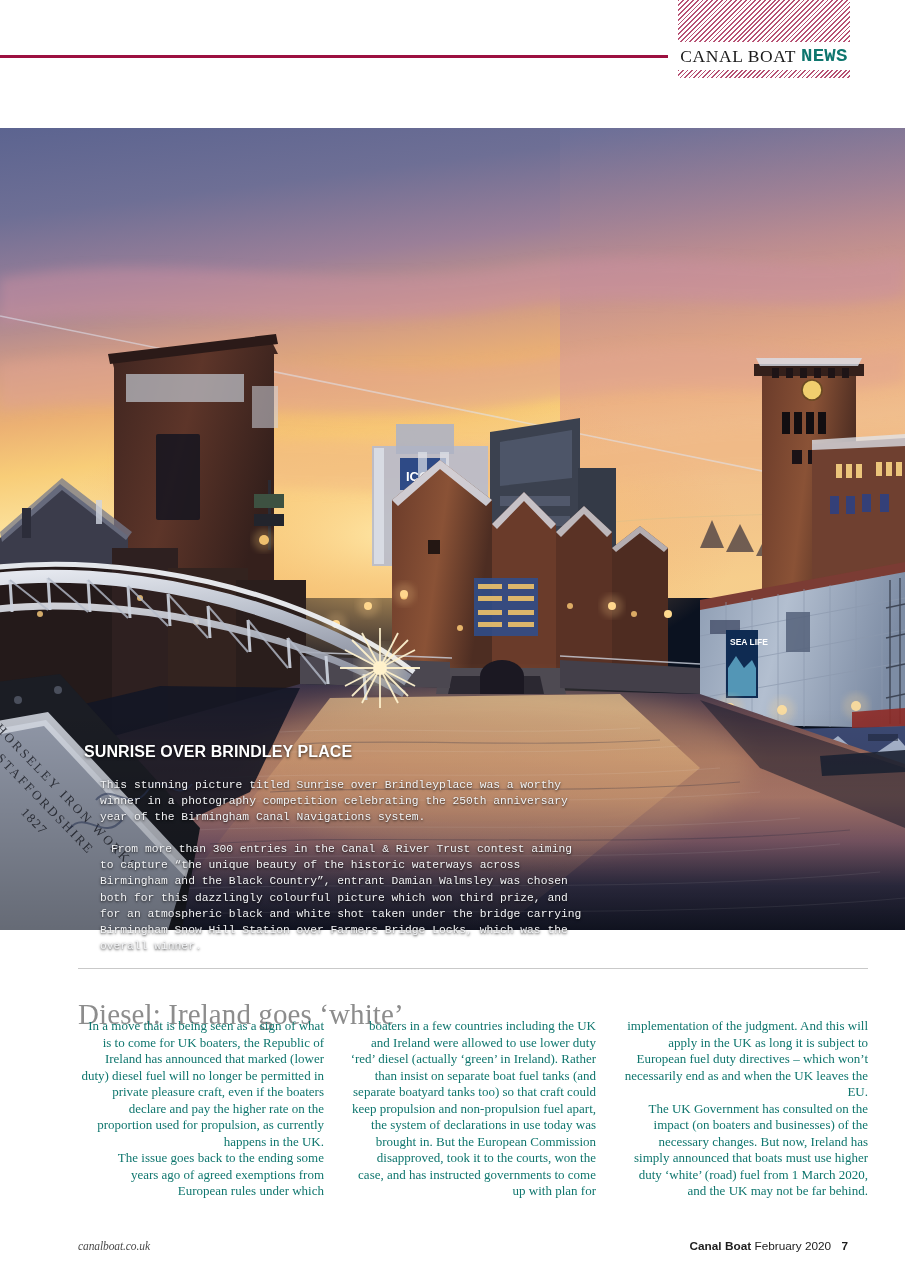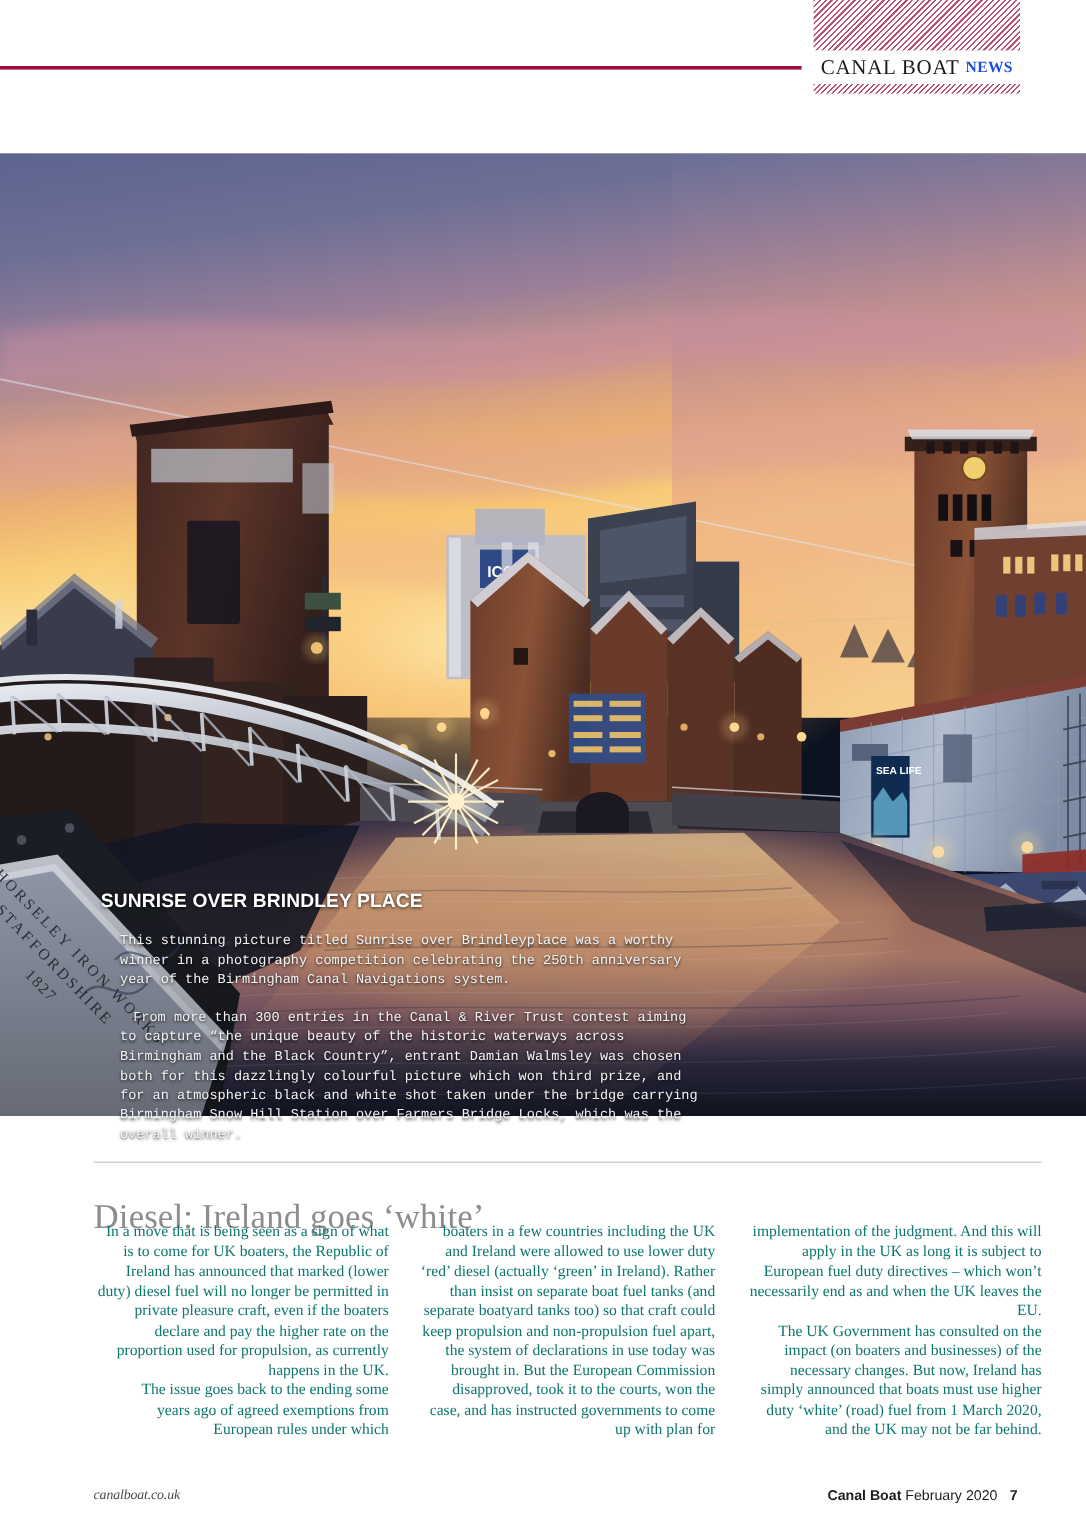--- a/index.html
+++ b/index.html
@@ -15,21 +15,21 @@
   .masthead{position:absolute;left:0;top:0;width:905px;height:92px;}
   .mast-rule{position:absolute;left:0;top:55px;width:668px;height:3px;background:#9c1040;}
   .mast-block{position:absolute;left:678px;top:0;width:172px;height:86px;}
   .hatch-top{position:absolute;left:0;top:0;width:172px;height:42px;
     background-color:#ffffff;
     background-image:repeating-linear-gradient(135deg,#9c1040 0px,#9c1040 1.3px,#ffffff 1.3px,#ffffff 3.4px);
     opacity:.72;}
   .mast-title{position:absolute;left:0;top:44px;width:172px;height:24px;
     display:flex;align-items:center;justify-content:center;white-space:nowrap;}
   .mast-title .t1{font-family:"Liberation Serif",serif;font-size:17.5px;letter-spacing:.6px;color:#1a1a1a;font-weight:400;}
-  .mast-title .t2{font-family:Liberation Serif, serif;font-size:13px;letter-spacing:.3px;color:#1d4ed8;font-weight:700;margin-left:5px;}
+  .mast-title .t2{font-family:Liberation Mono, monospace;font-size:19px;letter-spacing:.3px;color:#0f766e;font-weight:700;margin-left:5px;}
   .hatch-bot{position:absolute;left:0;top:70px;width:172px;height:8px;
     background-color:#ffffff;
     background-image:repeating-linear-gradient(135deg,#9c1040 0px,#9c1040 1.2px,#ffffff 1.2px,#ffffff 3.2px);
     opacity:.72;}
 
   
   .photo{position:absolute;left:0;top:128px;width:905px;height:802px;overflow:hidden;background:#0b1220;}
   .photo svg{position:absolute;left:0;top:0;width:905px;height:802px;display:block;}
 
   

